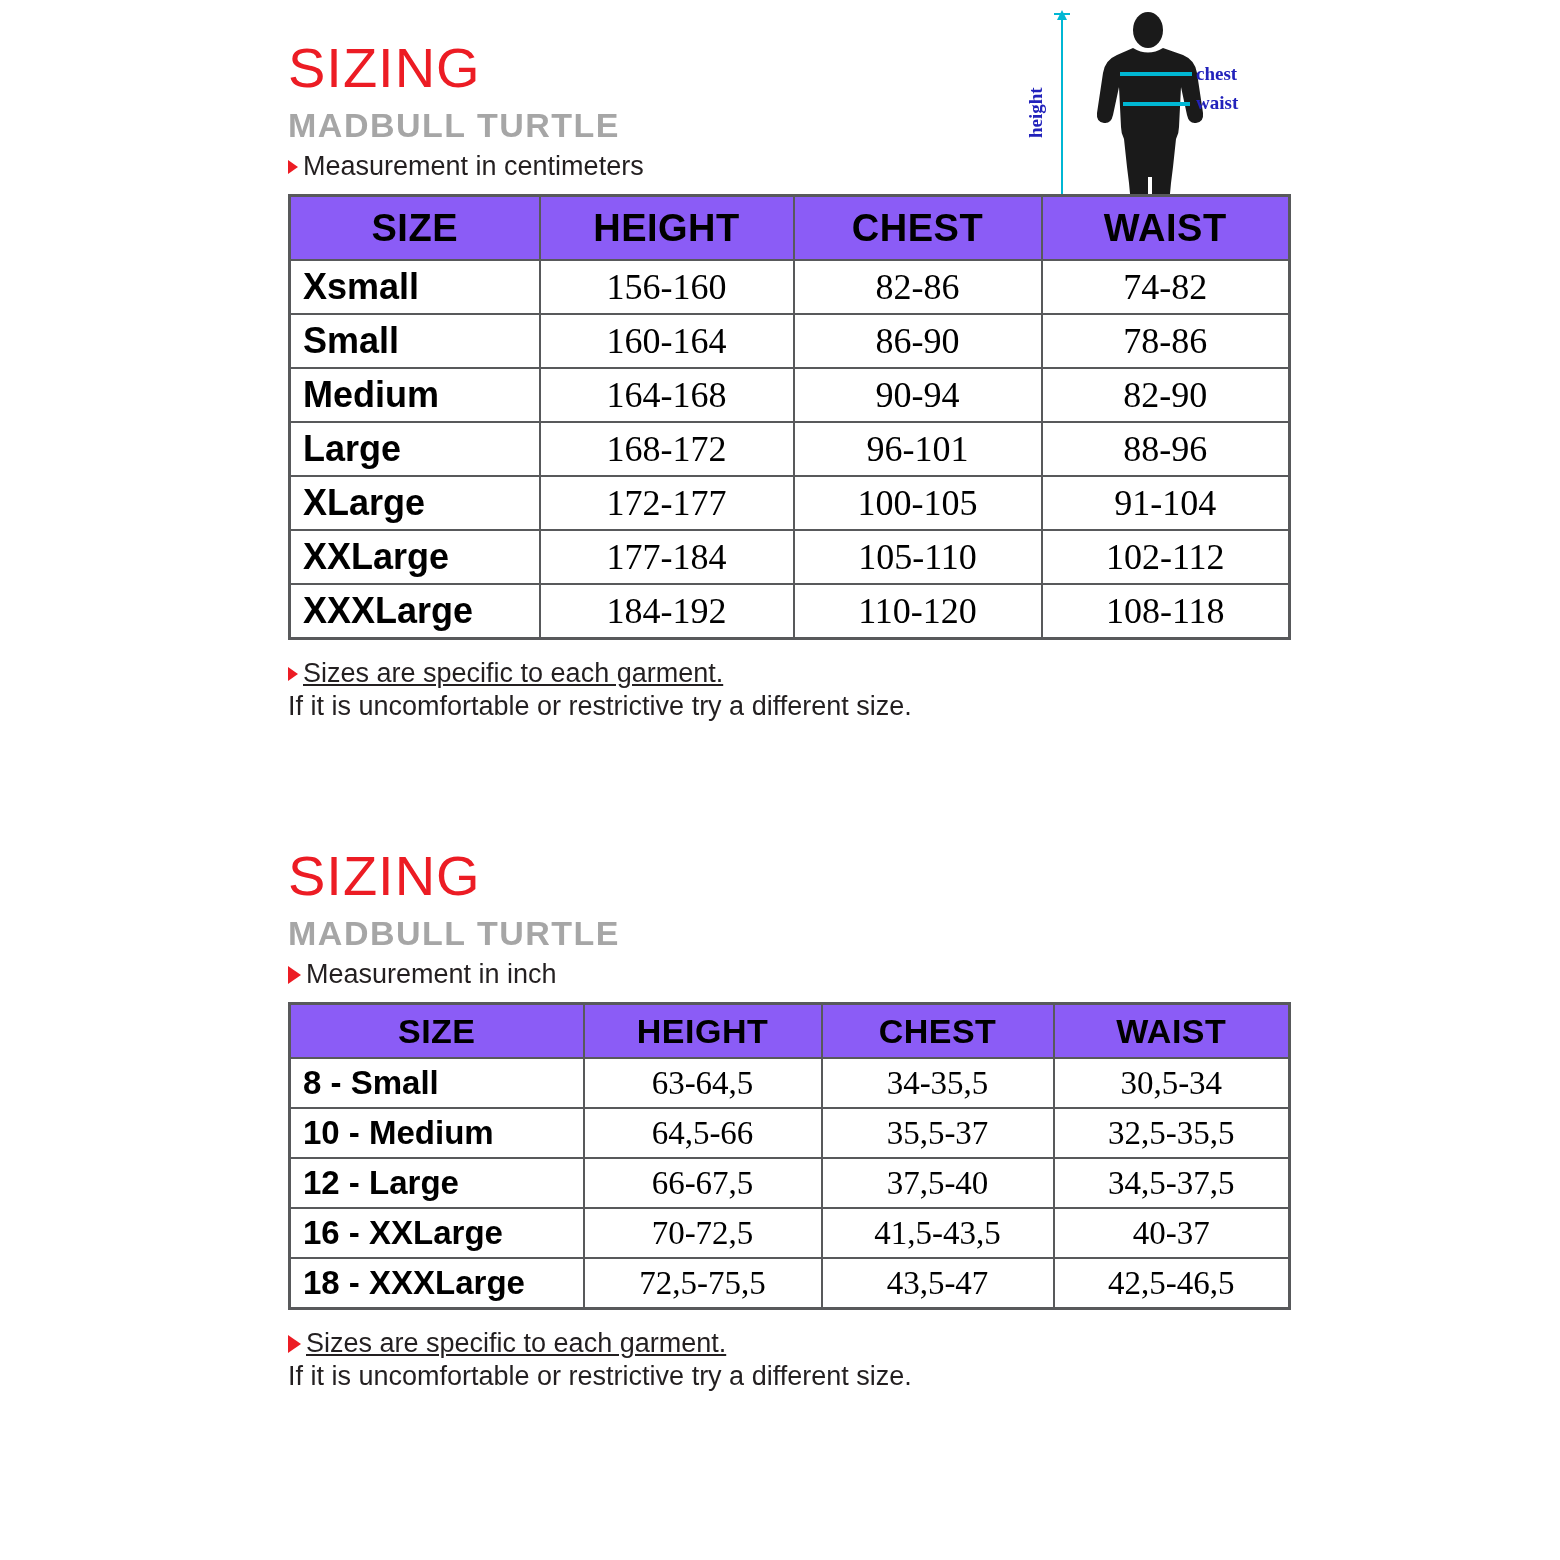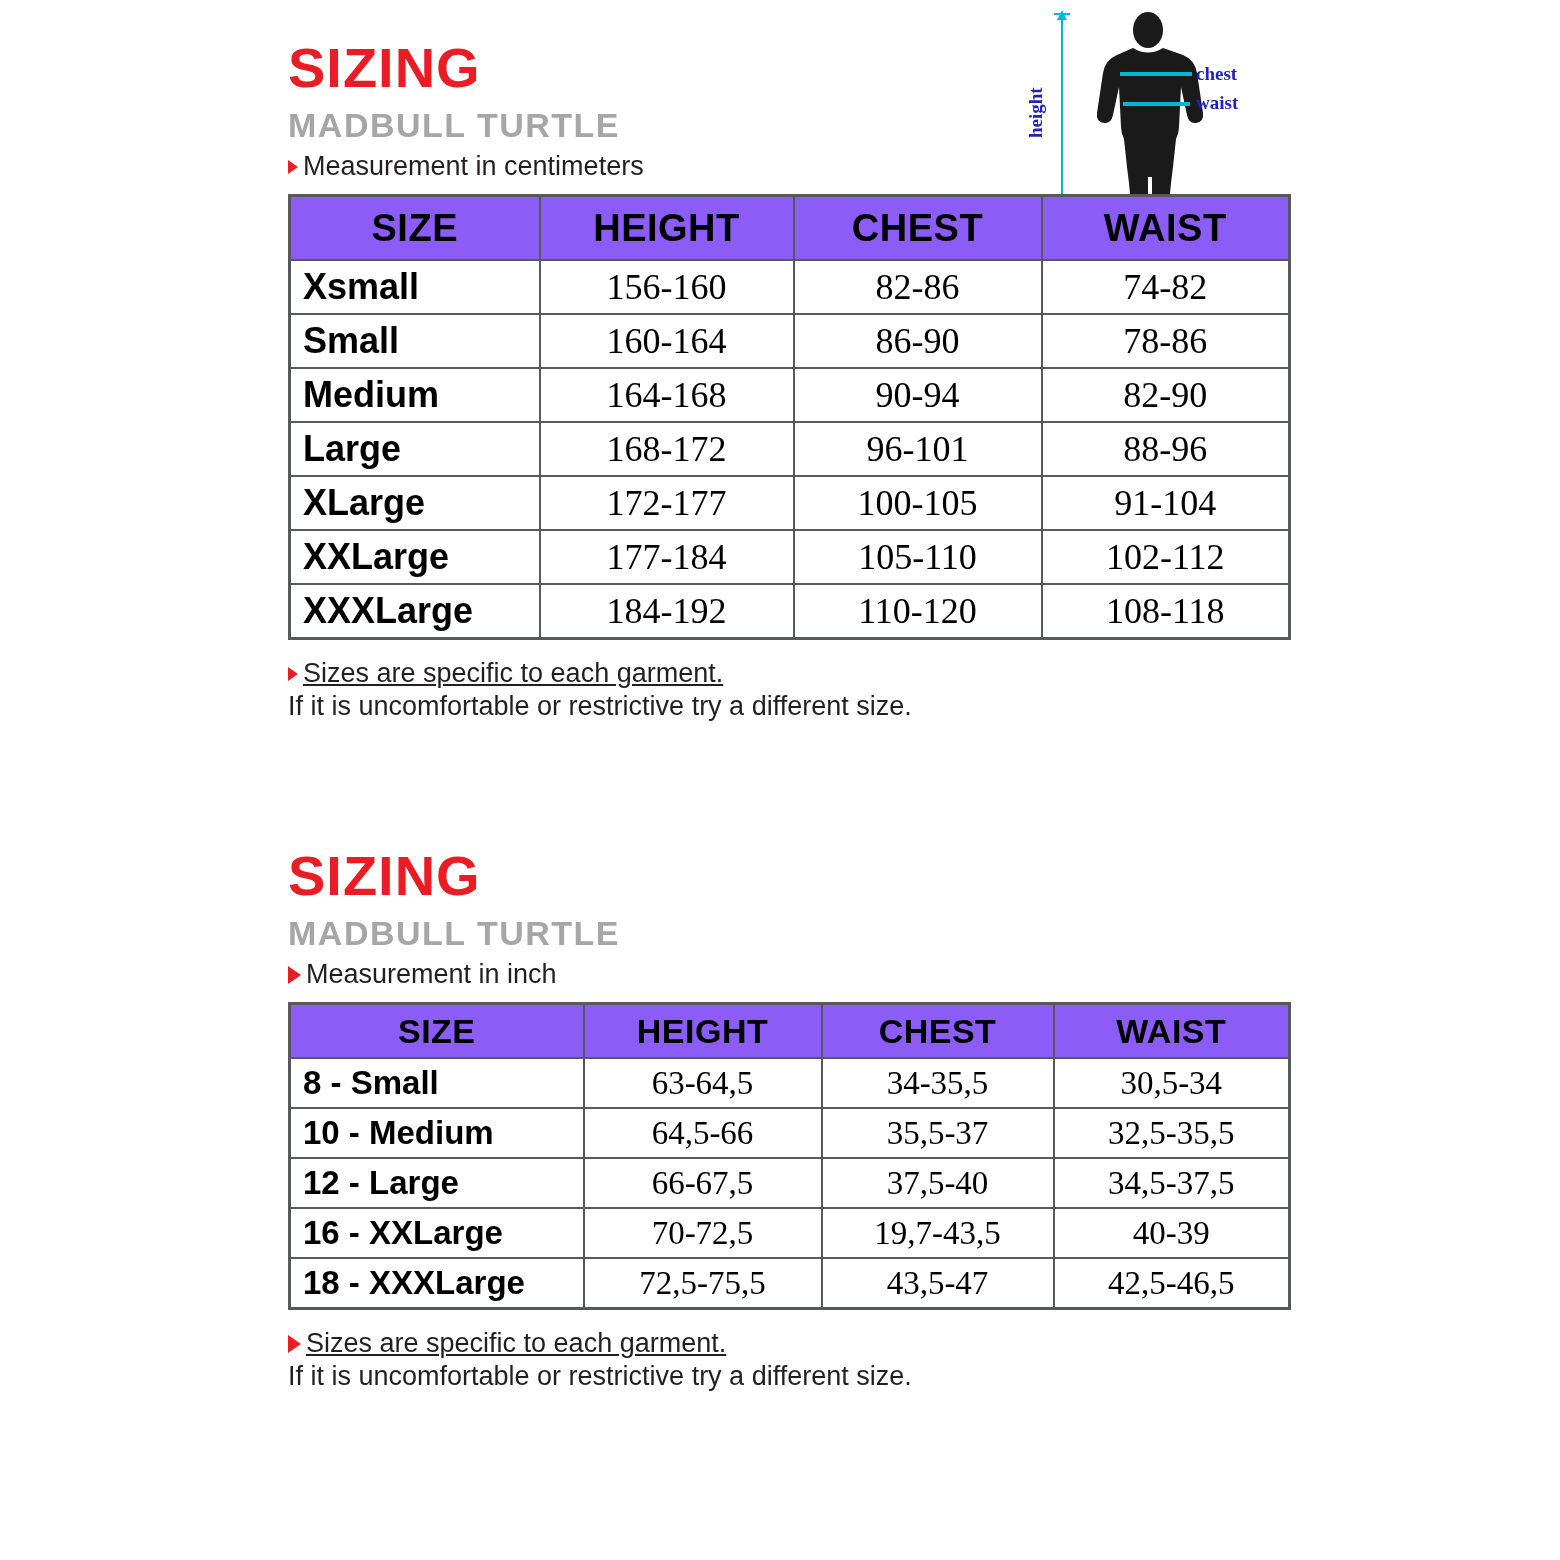--- a/index.html
+++ b/index.html
@@ -24,21 +24,21 @@
   .section {
     position: absolute;
     left: 288px;
     width: 1000px;
   }
   #section-cm { top: 40px; }
   #section-in { top: 848px; }
 
   .sizing-title {
     font-size: 56px;
-    font-weight: bold;
+    font-weight: normal;
     color: #ec1c24;
     letter-spacing: 1px;
     line-height: 1.0;
     margin: 0 0 10px 0;
   }
   .sizing-sub {
     font-size: 34px;
     font-weight: bold;
     color: #a6a6a6;
     letter-spacing: 1.5px;
@@ -282,22 +282,22 @@
         </tr>
         <tr>
           <td class="c-size">12 - Large</td>
           <td class="c-val">66-67,5</td>
           <td class="c-val">37,5-40</td>
           <td class="c-val">34,5-37,5</td>
         </tr>
         <tr>
           <td class="c-size">16 - XXLarge</td>
           <td class="c-val">70-72,5</td>
-          <td class="c-val">19,7-43,5</td>
-          <td class="c-val">40-39</td>
+          <td class="c-val">41,5-43,5</td>
+          <td class="c-val">40-37</td>
         </tr>
         <tr>
           <td class="c-size">18 - XXXLarge</td>
           <td class="c-val">72,5-75,5</td>
           <td class="c-val">43,5-47</td>
           <td class="c-val">42,5-46,5</td>
         </tr>
       </tbody>
     </table>
 

